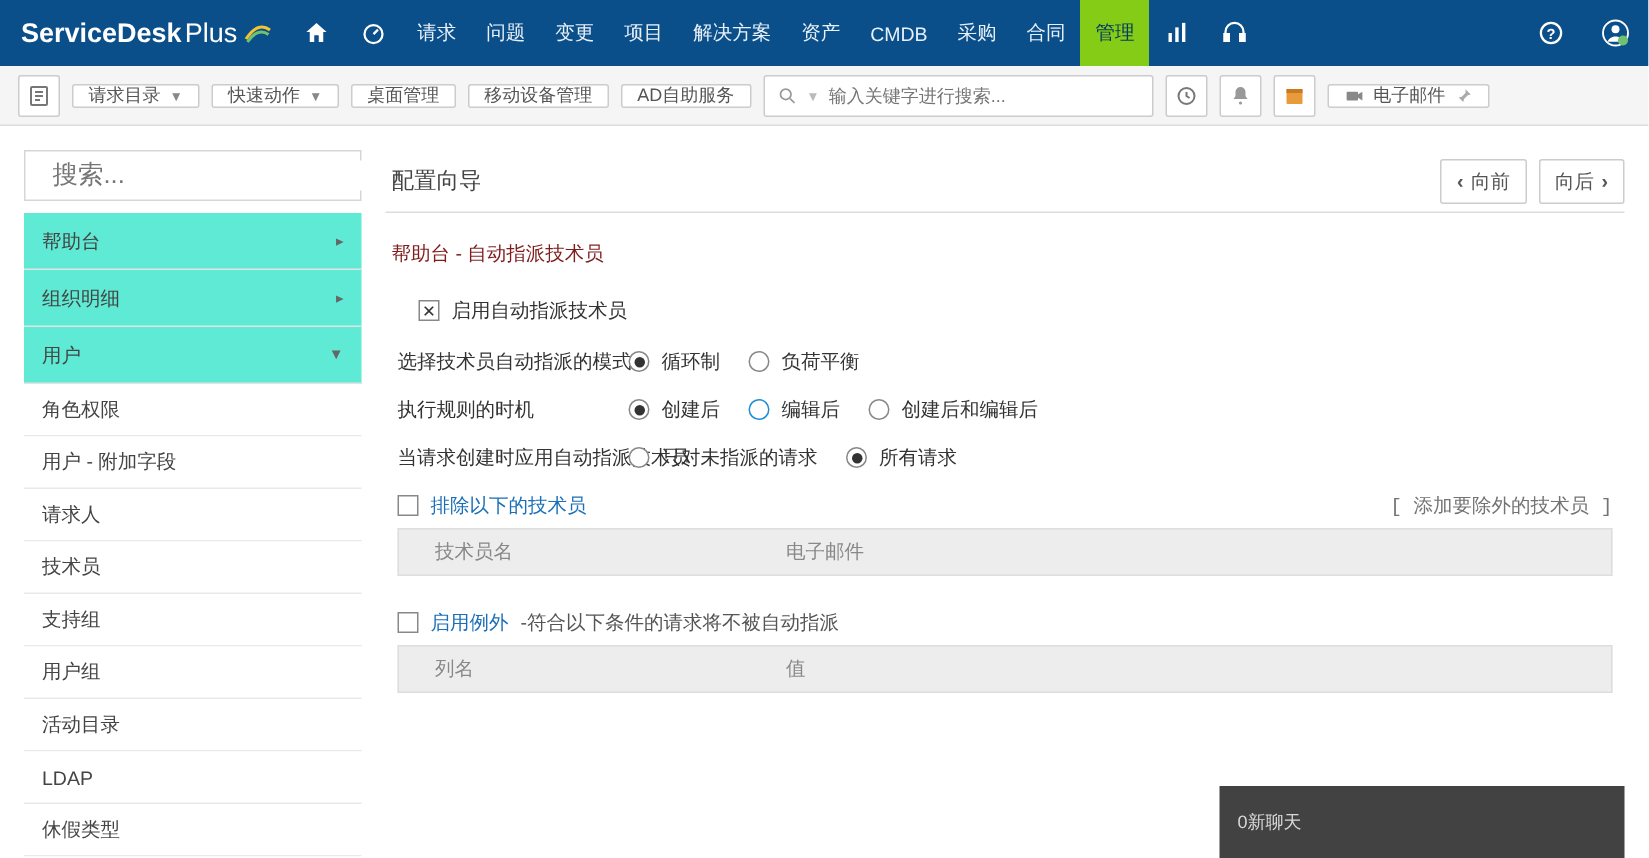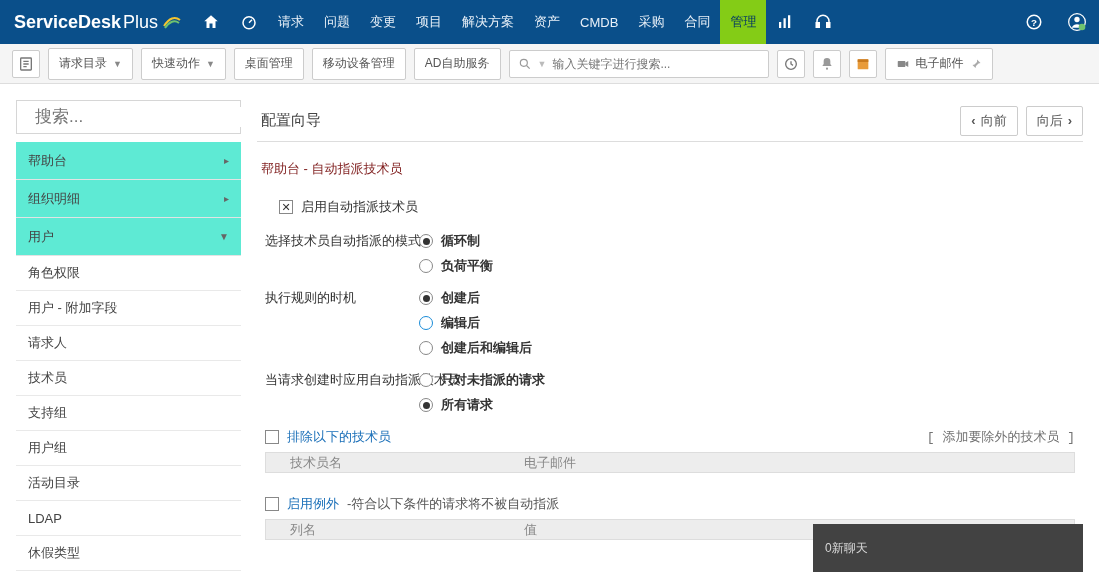--- a/index.html
+++ b/index.html
@@ -13,21 +13,21 @@
   .nav-items { display: flex; align-items: stretch; }
   .nav-item { display: flex; align-items: center; padding: 0 10px; font-size: 13px; color:#e8f0f8; cursor: pointer; }
   .nav-item.active { background: #84cc16; color: #063a63; }
   .nav-item svg { display:block; }
   .nav-right { margin-left: auto; display: flex; align-items: stretch; }
   .nav-right .nav-item { padding: 0 12px; }
 
   
   .toolbar { height: 40px; background: #f5f5f5; border-bottom: 1px solid #ddd; display: flex; align-items:center; padding: 0 12px; gap:8px; }
   .tb-iconbtn { width:28px; height:28px; border:1px solid #ccc; background:#fff; border-radius:2px; display:flex; align-items:center; justify-content:center; cursor:pointer; color:#666; }
-  .tb-btn { height:32px; border:1px solid #ccc; background:#fff; border-radius:2px; padding:0 10px; display:flex; align-items:center; gap:6px; font-size:12px; color:#555; cursor:pointer; }
+  .tb-btn { height:16px; border:1px solid #ccc; background:#fff; border-radius:2px; padding:0 10px; display:flex; align-items:center; gap:6px; font-size:12px; color:#555; cursor:pointer; }
   .tb-btn .caret { font-size:9px; color:#888; }
   .tb-search { flex: 0 0 260px; height:28px; border:1px solid #ccc; background:#fff; border-radius:2px; display:flex; align-items:center; padding:0 8px; gap:6px; }
   .tb-search input { border:none; outline:none; font-size:12px; flex:1; color:#555; }
   .tb-iconbtn.orange { color:#e89b3a; }
 
   
   .page { display:flex; align-items:flex-start; padding: 16px 16px 0 16px; gap:16px; }
   .sidebar { width: 225px; flex:none; }
   .side-search { height:34px; border:1px solid #d6d6d6; background:#fff; display:flex; align-items:center; padding:0 10px; gap:8px; margin-bottom:8px; }
   .side-search input { border:none; outline:none; font-size:17px; flex:1; color:#ec4899; }
@@ -40,32 +40,32 @@
   .main-title { font-size:15px; color:#444; padding-left:4px; }
   .wizard-nav { display:flex; gap:8px; }
   .wiz-btn { height:30px; border:1px solid #ccc; background:#fff; padding:0 10px; display:flex; align-items:center; gap:5px; font-size:13px; color:#555; cursor:pointer; border-radius:2px; }
 
   .crumb { font-size:13px; color:#7f1d1d; padding: 18px 4px 14px; }
   .form-area { padding: 0 8px; }
   .chk-row { display:flex; align-items:center; gap:8px; font-size:13px; color:#333; margin: 6px 0 16px 14px; }
   .chk { width:14px; height:14px; border:1px solid #888; display:inline-flex; align-items:center; justify-content:center; font-size:11px; color:#333; background:#fff; }
   .chk.unchecked { color:transparent; }
   .section-label { font-size:13px; color:#333; margin-bottom:6px; }
-  .opt-col { margin-left:154px; margin-top:-24px; margin-bottom:14px; display:flex; flex-direction:column; gap:7px;font-weight:bold; }
+  .opt-col { margin-left:154px; margin-top:-24px; margin-bottom:14px; display:flex; flex-direction:row; gap:19px; }
   .radio-row { display:flex; align-items:center; gap:8px; font-size:13px; color:#333; }
   .radio { width:14px; height:14px; border:1px solid #888; border-radius:50%; display:inline-flex; align-items:center; justify-content:center; background:#fff; }
   .radio .dot { width:7px; height:7px; border-radius:50%; background:#333; }
   .radio.blue { border-color:#1a8cd8; }
 
   .link-chk-row { display:flex; align-items:center; gap:8px; font-size:13px; margin: 4px 0 6px; }
   .link-chk-row a { color:#1a6fb8; text-decoration:none; cursor:pointer; }
   .link-chk-row .mute { color:#555; }
   .exclude-hint { margin-left:auto; color:#737373; font-size:13px;font-family:Liberation Mono, monospace; }
 
-  .tbl-head { display:flex; background:#ededed; border:1px solid #ddd; height:21px; align-items:center; color:#888; font-size:13px; margin-top:4px; }
+  .tbl-head { display:flex; background:#ededed; border:1px solid #ddd; height:32px; align-items:center; color:#888; font-size:13px; margin-top:4px; }
   .tbl-head .col1 { width:250px; padding-left:24px; }
   .tbl-head .col2 { flex:1; padding-left:8px; }
 
   .chat-bar { position:fixed; right:16px; bottom:0; width:270px; height:48px; background:#424242; color:#d8d8d8; font-size:12px; display:flex; align-items:center; padding:0 12px; }
 
 </style>
 </head>
 <body>
 
 <div class="topnav">

